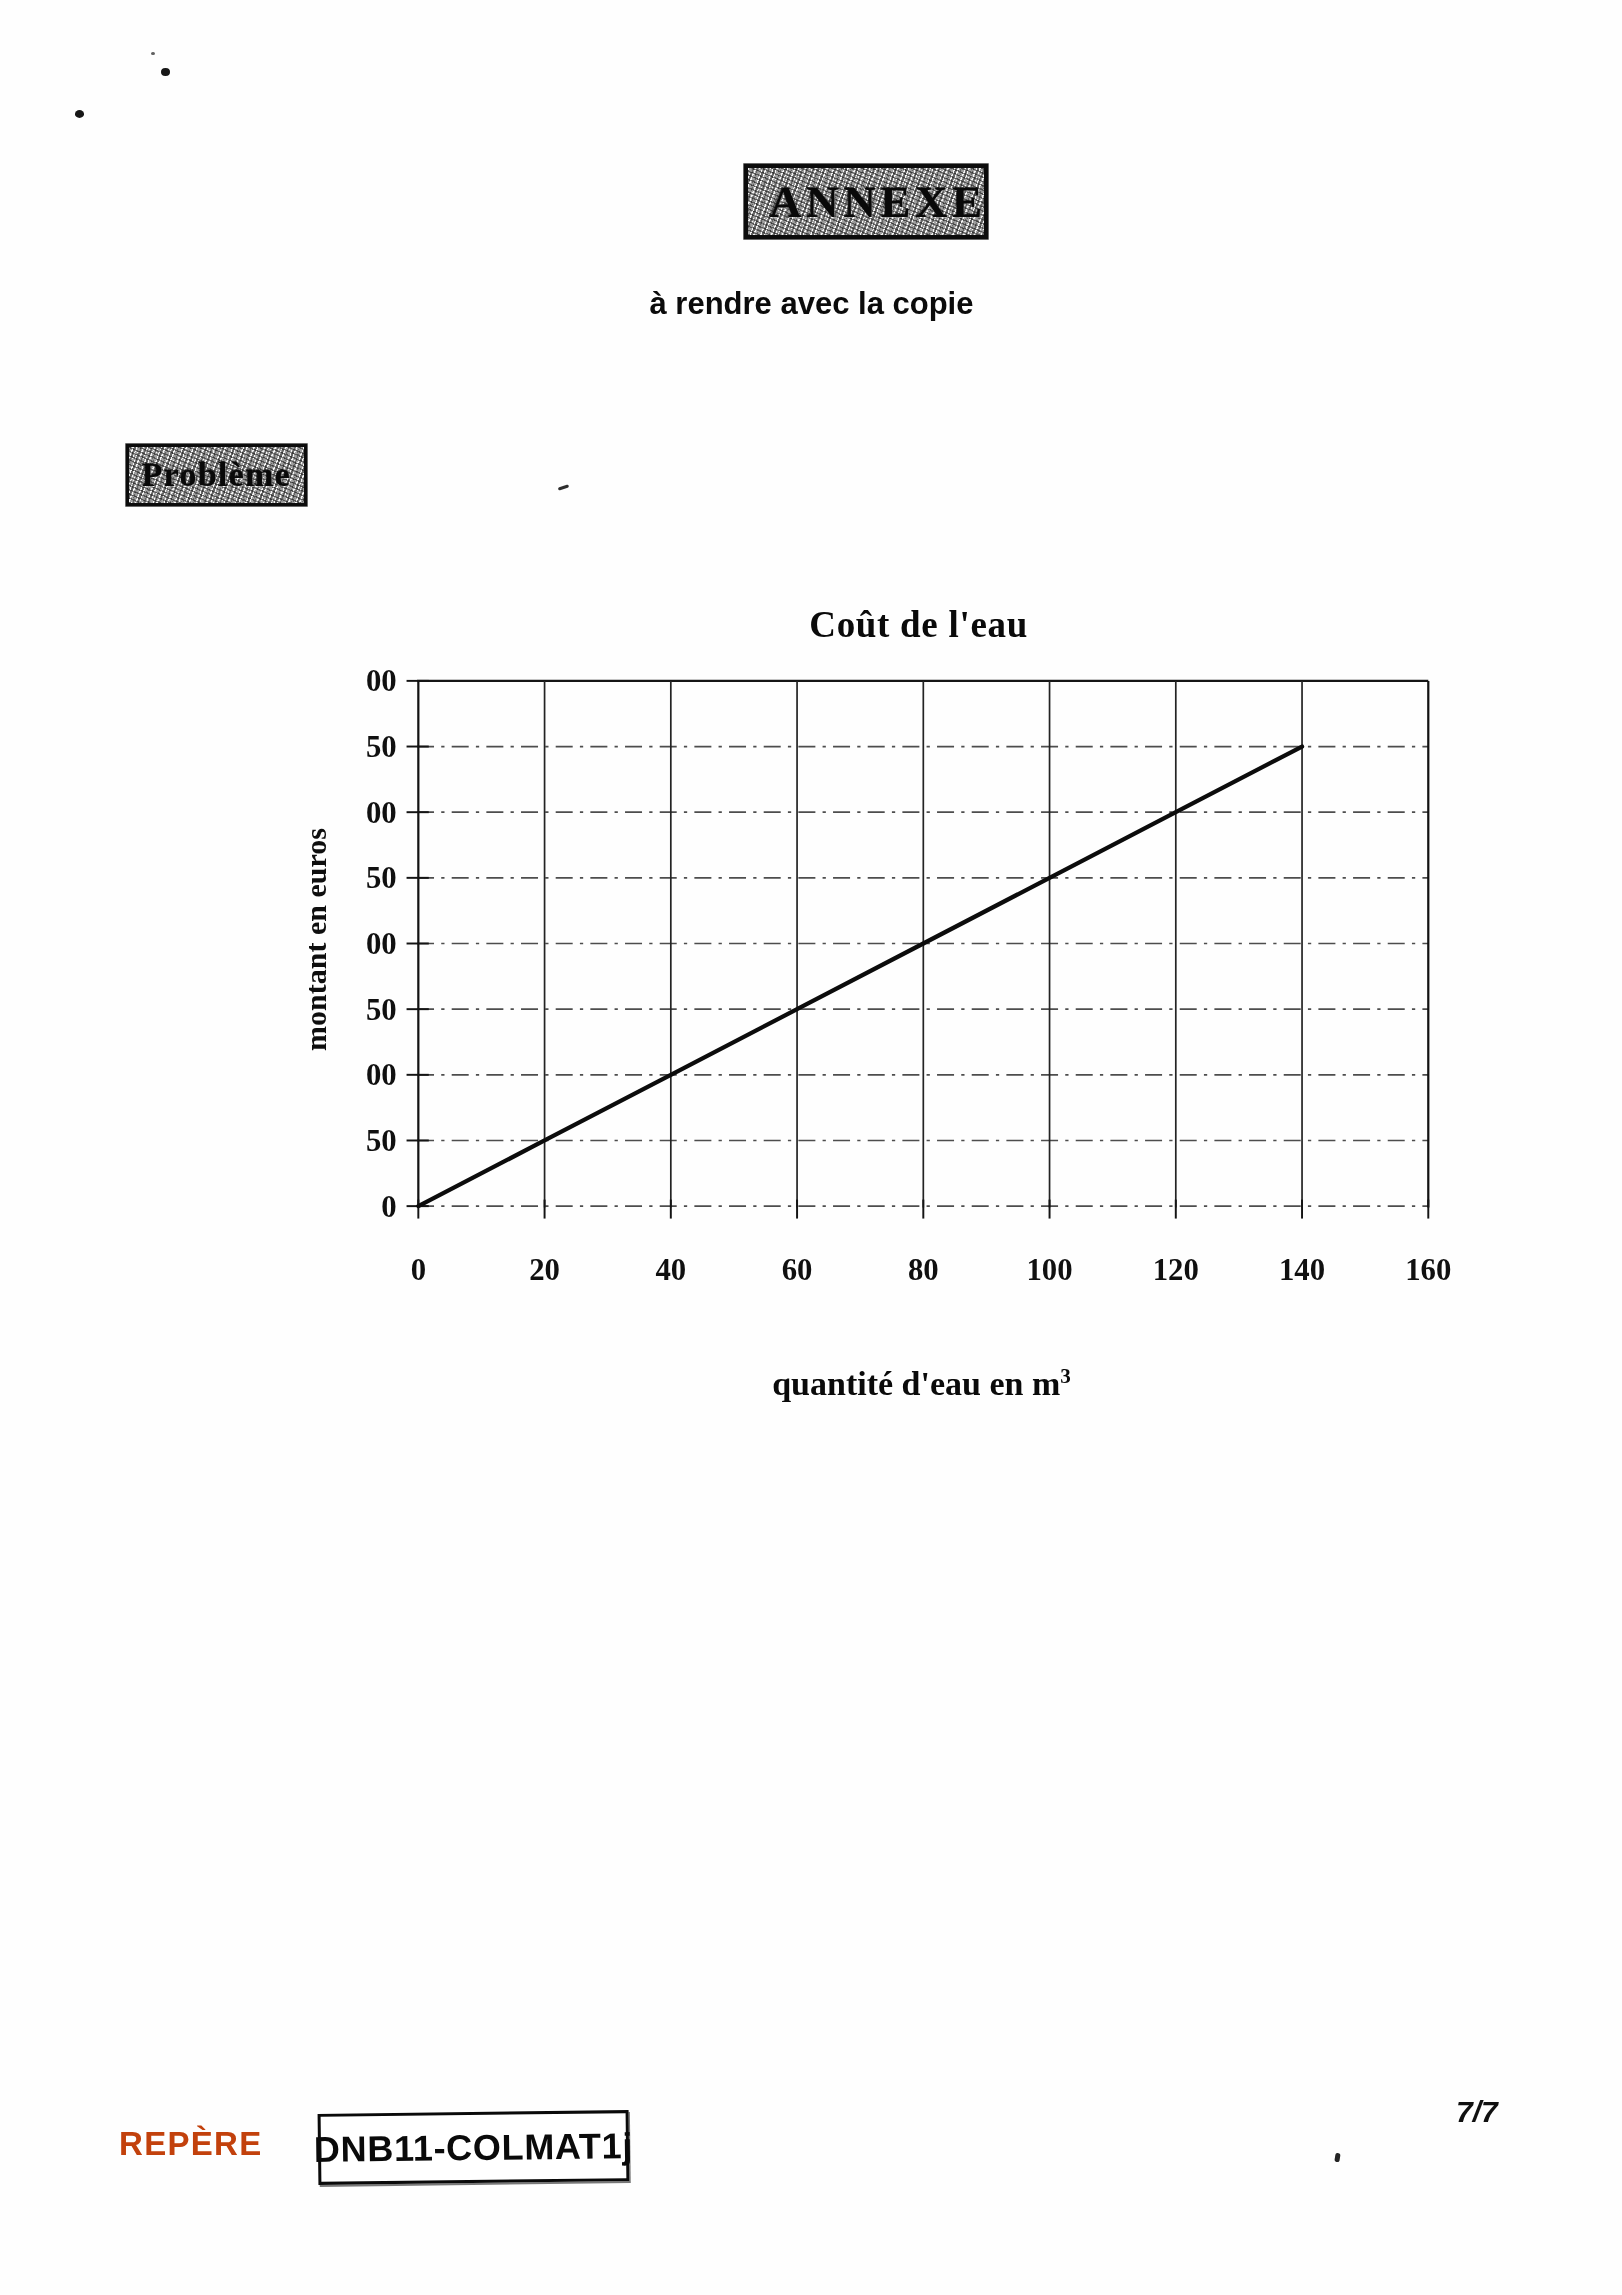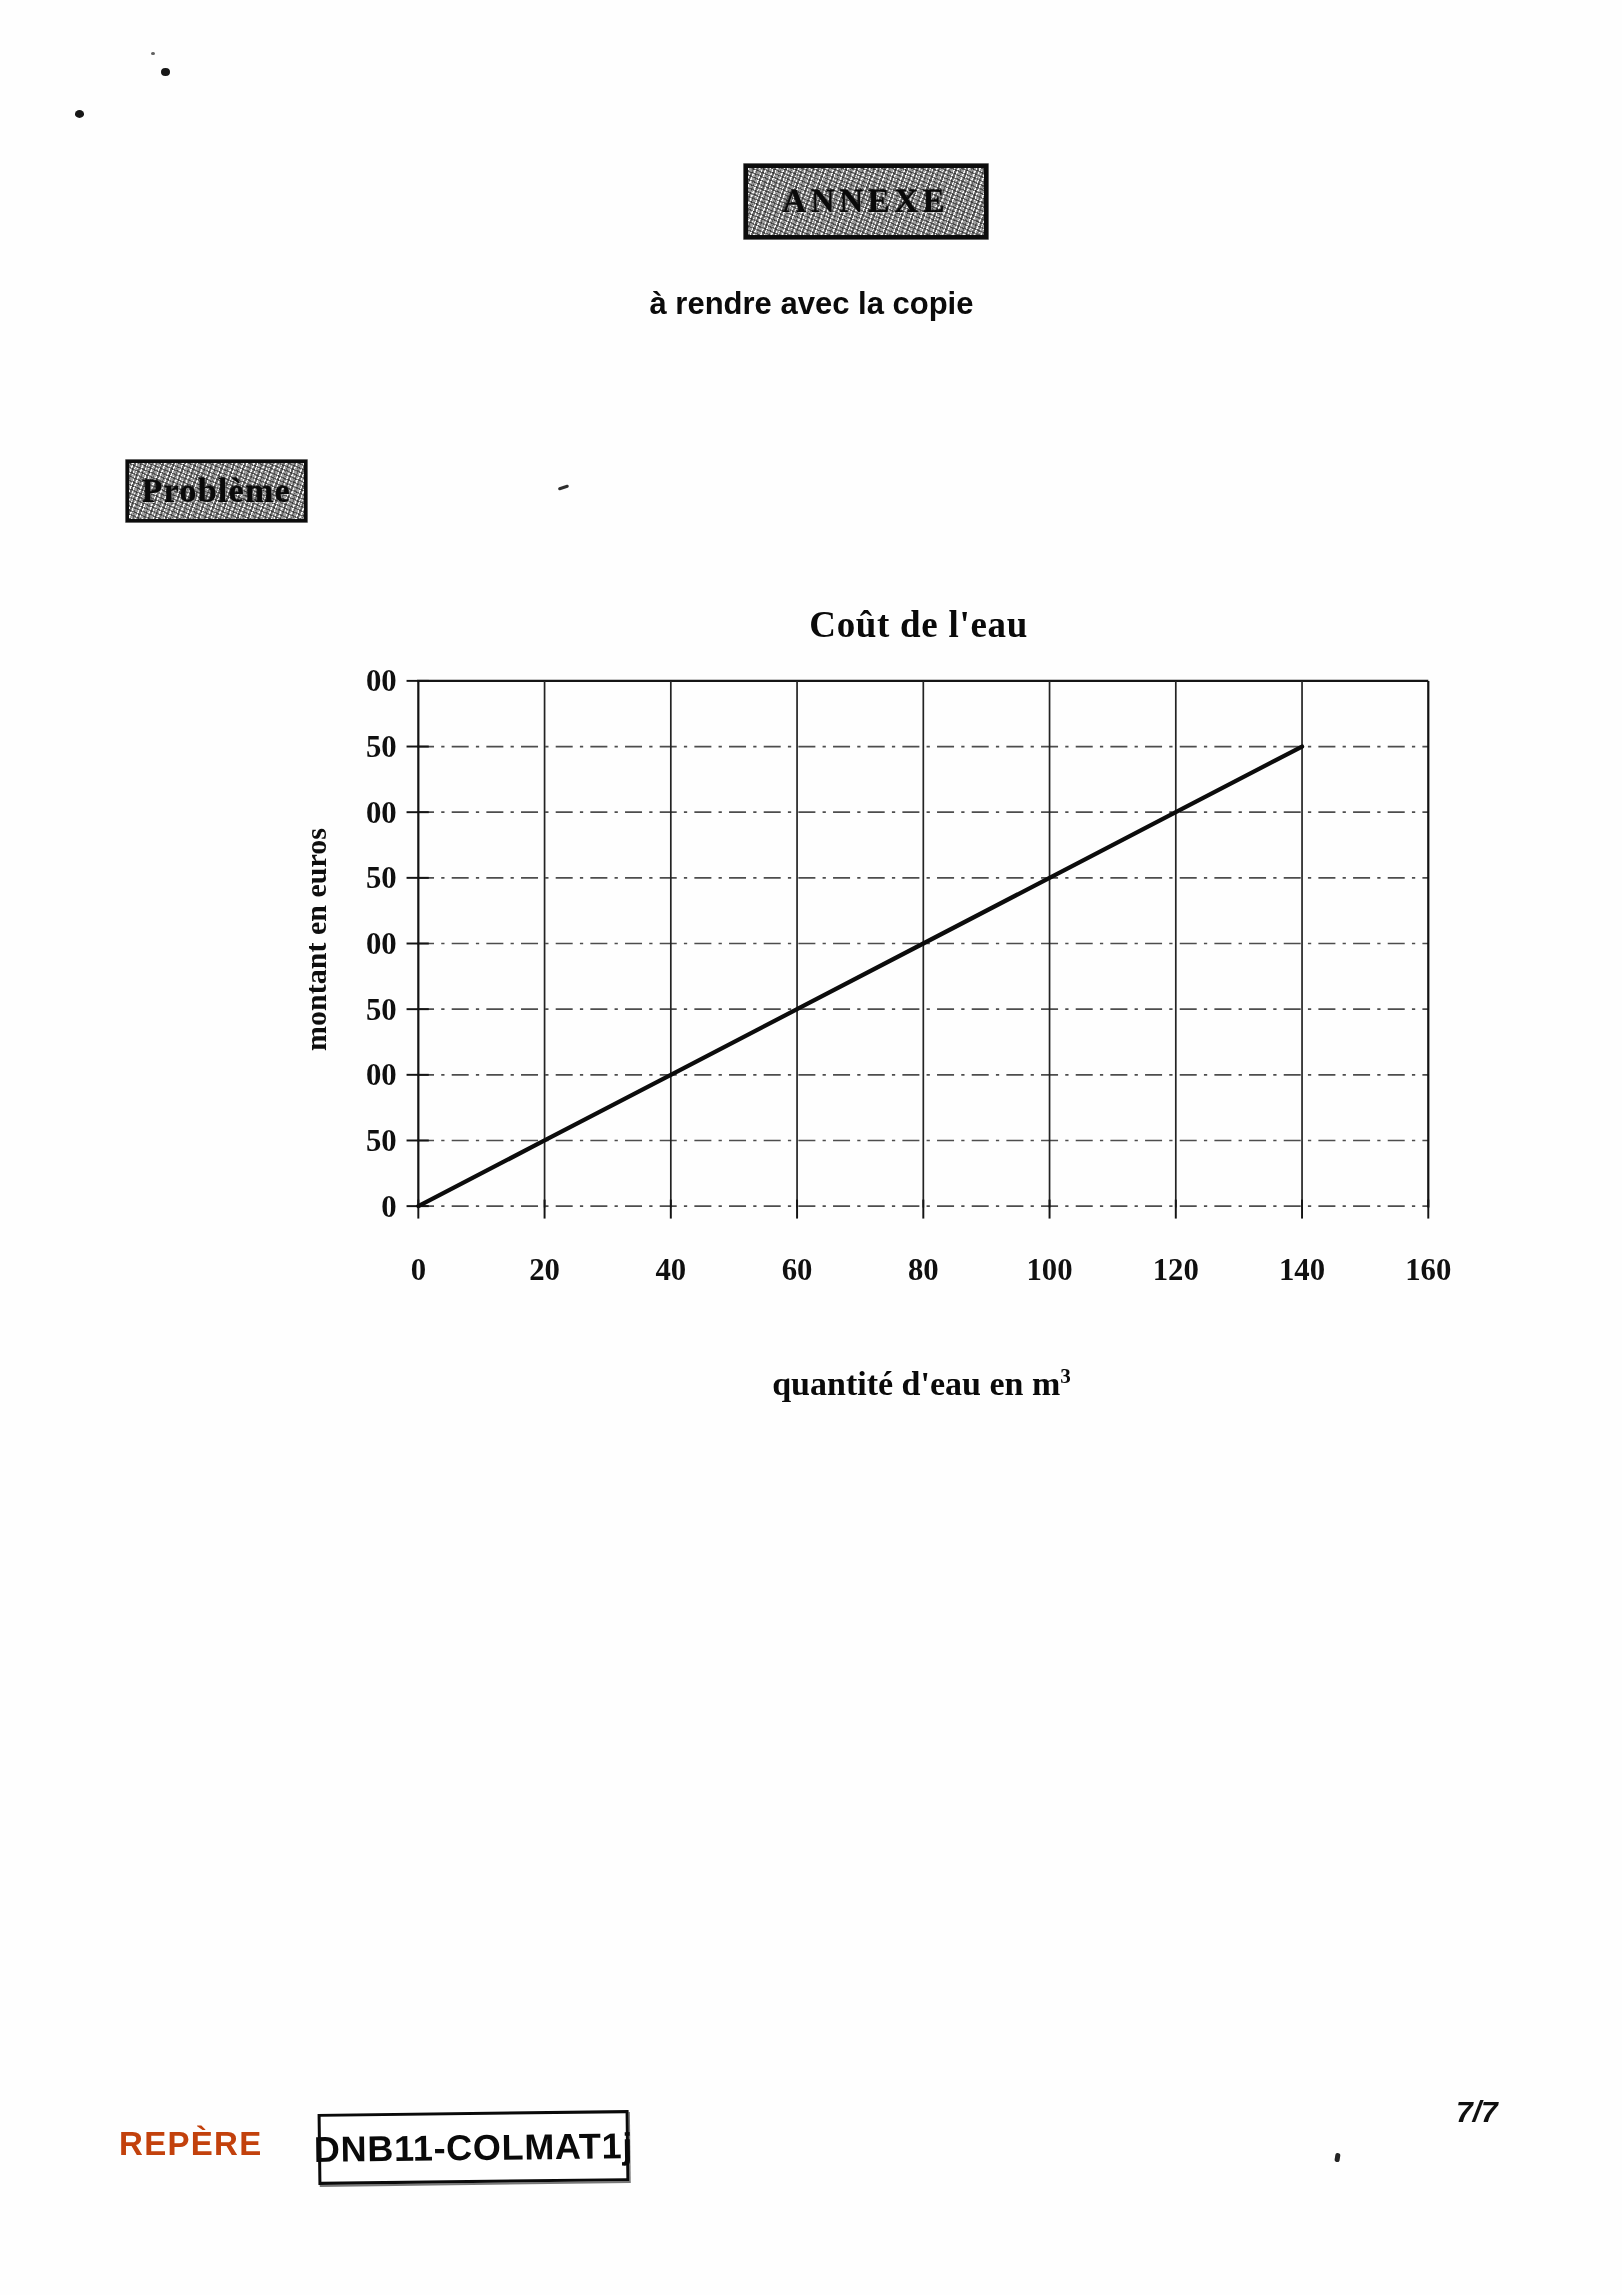--- a/index.html
+++ b/index.html
@@ -26,21 +26,21 @@
       repeating-linear-gradient(112deg, rgba(255,255,255,.88) 0 1.3px, rgba(0,0,0,0) 1.3px 3.3px),
       #a2a2a2;
     box-shadow:0 0 0 0.7px #2a2a2a;
   }
   .stamp-text{
     font-weight:700;
     color:#090909;
     text-shadow:0.7px 0.7px 0 rgba(255,255,255,.35), -0.7px -0.7px 0.7px rgba(0,0,0,.65), 1.3px 0 0 rgba(0,0,0,.25);
     white-space:nowrap;
   }
-  .annexe-text{font-size:33px;letter-spacing:4.6px;}
+  .annexe-text{font-size:45px;letter-spacing:4.6px;padding-left:24px;}
   .probleme-text{font-size:34px;letter-spacing:1.3px;}
   .subtitle{
     font-family:"Liberation Sans","DejaVu Sans",sans-serif;
     font-weight:700;font-size:31px;
     text-align:center;color:#0b0b0b;margin-top:11px;
   }
   .chart-title{
     font-size:37px;font-weight:700;text-align:right;color:#0a0a0a;
     letter-spacing:0.7px;white-space:nowrap;
   }
@@ -81,21 +81,21 @@
 <div class="speck" style="left:75px;top:110px;width:9.2px;height:7.9px;"></div>
 <div class="speck" style="left:558px;top:486px;width:11px;height:3.3px;border-radius:2px;background:#2e2e2e;transform:rotate(-18deg);"></div>
 <div class="speck" style="left:1335px;top:2153px;width:4.6px;height:8.5px;border-radius:2px;background:#242424;transform:rotate(9deg);"></div>
 
 <div class="stamp" style="left:744px;top:164px;width:236px;height:67px;">
   <span class="stamp-text annexe-text">ANNEXE</span>
 </div>
 
 <div class="abs subtitle" style="left:648px;top:275px;width:327px;">à rendre avec la copie</div>
 
-<div class="stamp" style="left:126px;top:460px;width:175px;height:56px;border-width:3.3px;justify-content:center;">
+<div class="stamp" style="left:126px;top:444px;width:175px;height:56px;border-width:3.3px;justify-content:center;">
   <span class="stamp-text probleme-text">Problème</span>
 </div>
 
 <div class="abs chart-title" style="left:701px;top:603px;width:327px;">Coût de l'eau</div>
 
 <div class="abs y-axis-title" style="left:119px;top:920px;width:393px;height:39px;line-height:39px;">montant en euros</div>
 
 <svg class="abs" style="left:366px;top:648px;" width="1112" height="661" viewBox="560 990 1700 1010" xmlns="http://www.w3.org/2000/svg">
     <g>
       <line x1="638" y1="1843" x2="2184" y2="1843" stroke="#4d4d4d" stroke-width="2.6" stroke-dasharray="26 11 5 11"></line>

